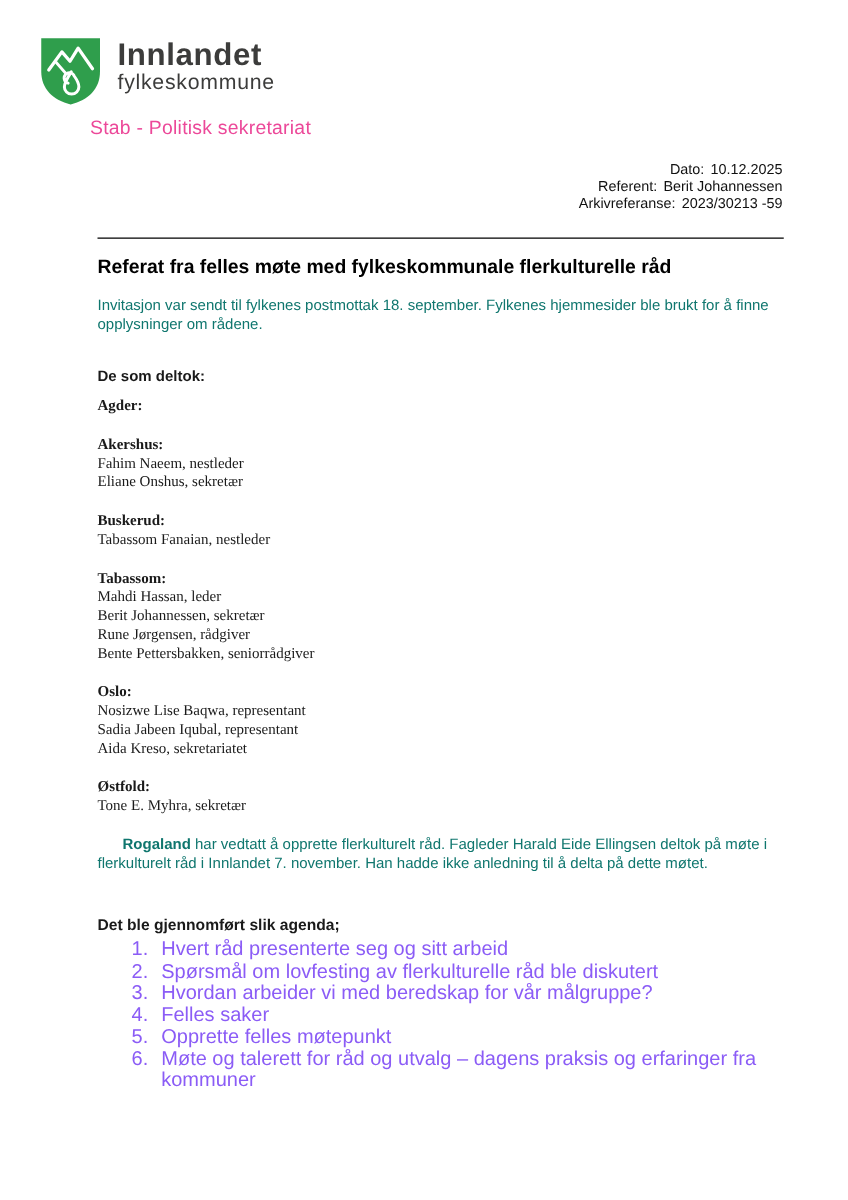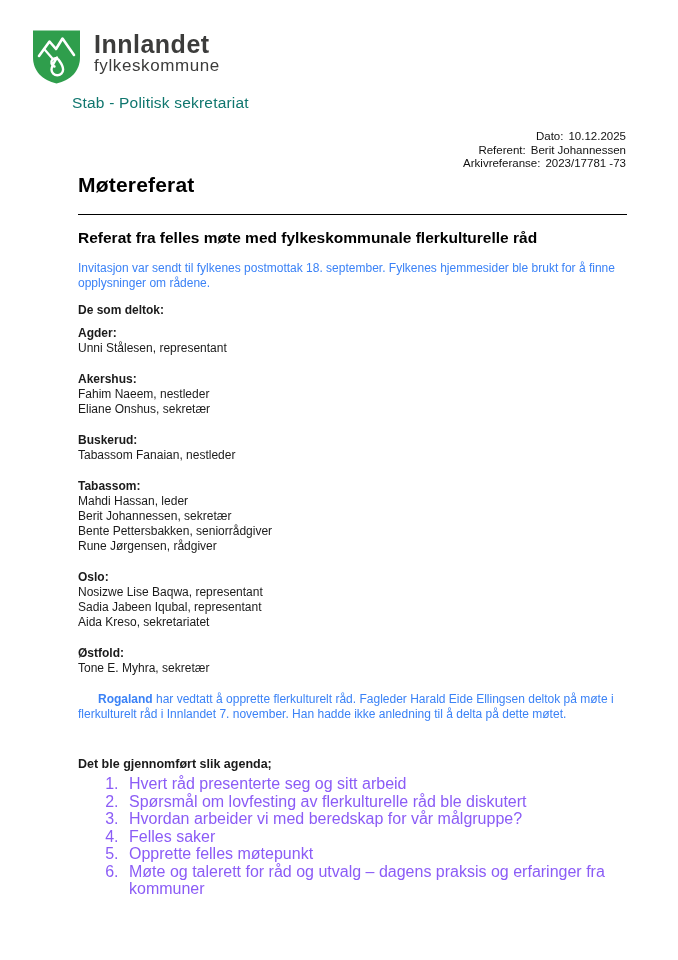--- a/index.html
+++ b/index.html
@@ -21,41 +21,41 @@
   .org-name {
     font-size: 25px; font-weight: bold; color: #3c3c3b;
     letter-spacing: 0.5px; line-height: 26px;
   }
   .org-subtitle {
     font-size: 17px; color: #3c3c3b; letter-spacing: 0.6px;
     line-height: 15px; margin-top: 1px;
   }
   .department {
     margin-left: 42px; margin-top: 9px;
-    font-size: 15.5px; color: #0f766e; letter-spacing: 0.2px;
+    font-size: 15.5px; color: #ec4899; letter-spacing: 0.2px;
   }
 
   
   .meta {
     position: absolute; top: 130px; right: 52px;
     text-align: right; font-size: 11.5px; line-height: 13.5px; color: #111;
   }
   .meta-row .meta-value { margin-left: 5px; }
 
   
   .content { position: absolute; top: 173px; left: 78px; width: 549px; }
   .doc-title { font-size: 21px; font-weight: bold; color: #000; letter-spacing: 0.2px; }
   .rule { border: none; border-top: 1.6px solid #000; margin-top: 17px; }
   .doc-heading { margin-top: 14px; font-size: 15.5px; font-weight: bold; color: #000; }
 
-  .body-text { font-size: 12px; line-height: 15px; color: #3b82f6; }
+  .body-text { font-size: 12px; line-height: 15px; color: #0f766e; }
   .intro { margin-top: 14px; }
 
-  .participants-heading { margin-top: 12px; font-weight: bold; font-size: 12px; line-height: 15px; }
-  .participants { margin-top: 8px; }
+  .participants-heading { margin-top: 27px; font-weight: bold; font-size: 12px; line-height: 15px; }
+  .participants { margin-top: 8px; font-family: Liberation Serif, serif; }
   .participant-group { margin-bottom: 16px; }
   .region-name { font-weight: bold; font-size: 12px; line-height: 15px; }
   .member { font-size: 12px; line-height: 15px; }
 
   .rogaland { margin-top: 0px; }
   .rogaland b { font-weight: bold; padding-left: 20px; }
 
   .agenda { margin-top: 34px; }
   .agenda-heading { font-weight: bold; font-size: 12.5px; line-height: 16px; }
   .agenda-list { margin-top: 3px; padding-left: 45px; }
@@ -81,52 +81,50 @@
         <div class="org-name">Innlandet</div>
         <div class="org-subtitle">fylkeskommune</div>
       </div>
     </div>
     <div class="department">Stab - Politisk sekretariat</div>
   </div>
 
   <div class="meta">
       <div class="meta-row"><span class="meta-label">Dato:</span><span class="meta-value">10.12.2025</span></div>
       <div class="meta-row"><span class="meta-label">Referent:</span><span class="meta-value">Berit Johannessen</span></div>
-      <div class="meta-row"><span class="meta-label">Arkivreferanse:</span><span class="meta-value">2023/17781 -73</span></div>
+      <div class="meta-row"><span class="meta-label">Arkivreferanse:</span><span class="meta-value">2023/30213 -59</span></div>
     </div>
 
   <div class="content">
-    <div class="doc-title">Møtereferat</div>
     <hr class="rule">
     <div class="doc-heading">Referat fra felles møte med fylkeskommunale flerkulturelle råd</div>
 
     <p class="body-text intro">Invitasjon var sendt til fylkenes postmottak 18. september. Fylkenes hjemmesider ble brukt for å finne opplysninger om rådene.</p>
 
     <div class="participants-heading">De som deltok:</div>
 
     <div class="participants">
         <div class="participant-group">
           <div class="region-name">Agder:</div>
-          <div class="member">Unni Stålesen, representant</div>
         </div>
         <div class="participant-group">
           <div class="region-name">Akershus:</div>
           <div class="member">Fahim Naeem, nestleder</div>
           <div class="member">Eliane Onshus, sekretær</div>
         </div>
         <div class="participant-group">
           <div class="region-name">Buskerud:</div>
           <div class="member">Tabassom Fanaian, nestleder</div>
         </div>
         <div class="participant-group">
           <div class="region-name">Tabassom:</div>
           <div class="member">Mahdi Hassan, leder</div>
           <div class="member">Berit Johannessen, sekretær</div>
+          <div class="member">Rune Jørgensen, rådgiver</div>
           <div class="member">Bente Pettersbakken, seniorrådgiver</div>
-          <div class="member">Rune Jørgensen, rådgiver</div>
         </div>
         <div class="participant-group">
           <div class="region-name">Oslo:</div>
           <div class="member">Nosizwe Lise Baqwa, representant</div>
           <div class="member">Sadia Jabeen Iqubal, representant</div>
           <div class="member">Aida Kreso, sekretariatet</div>
         </div>
         <div class="participant-group">
           <div class="region-name">Østfold:</div>
           <div class="member">Tone E. Myhra, sekretær</div>

